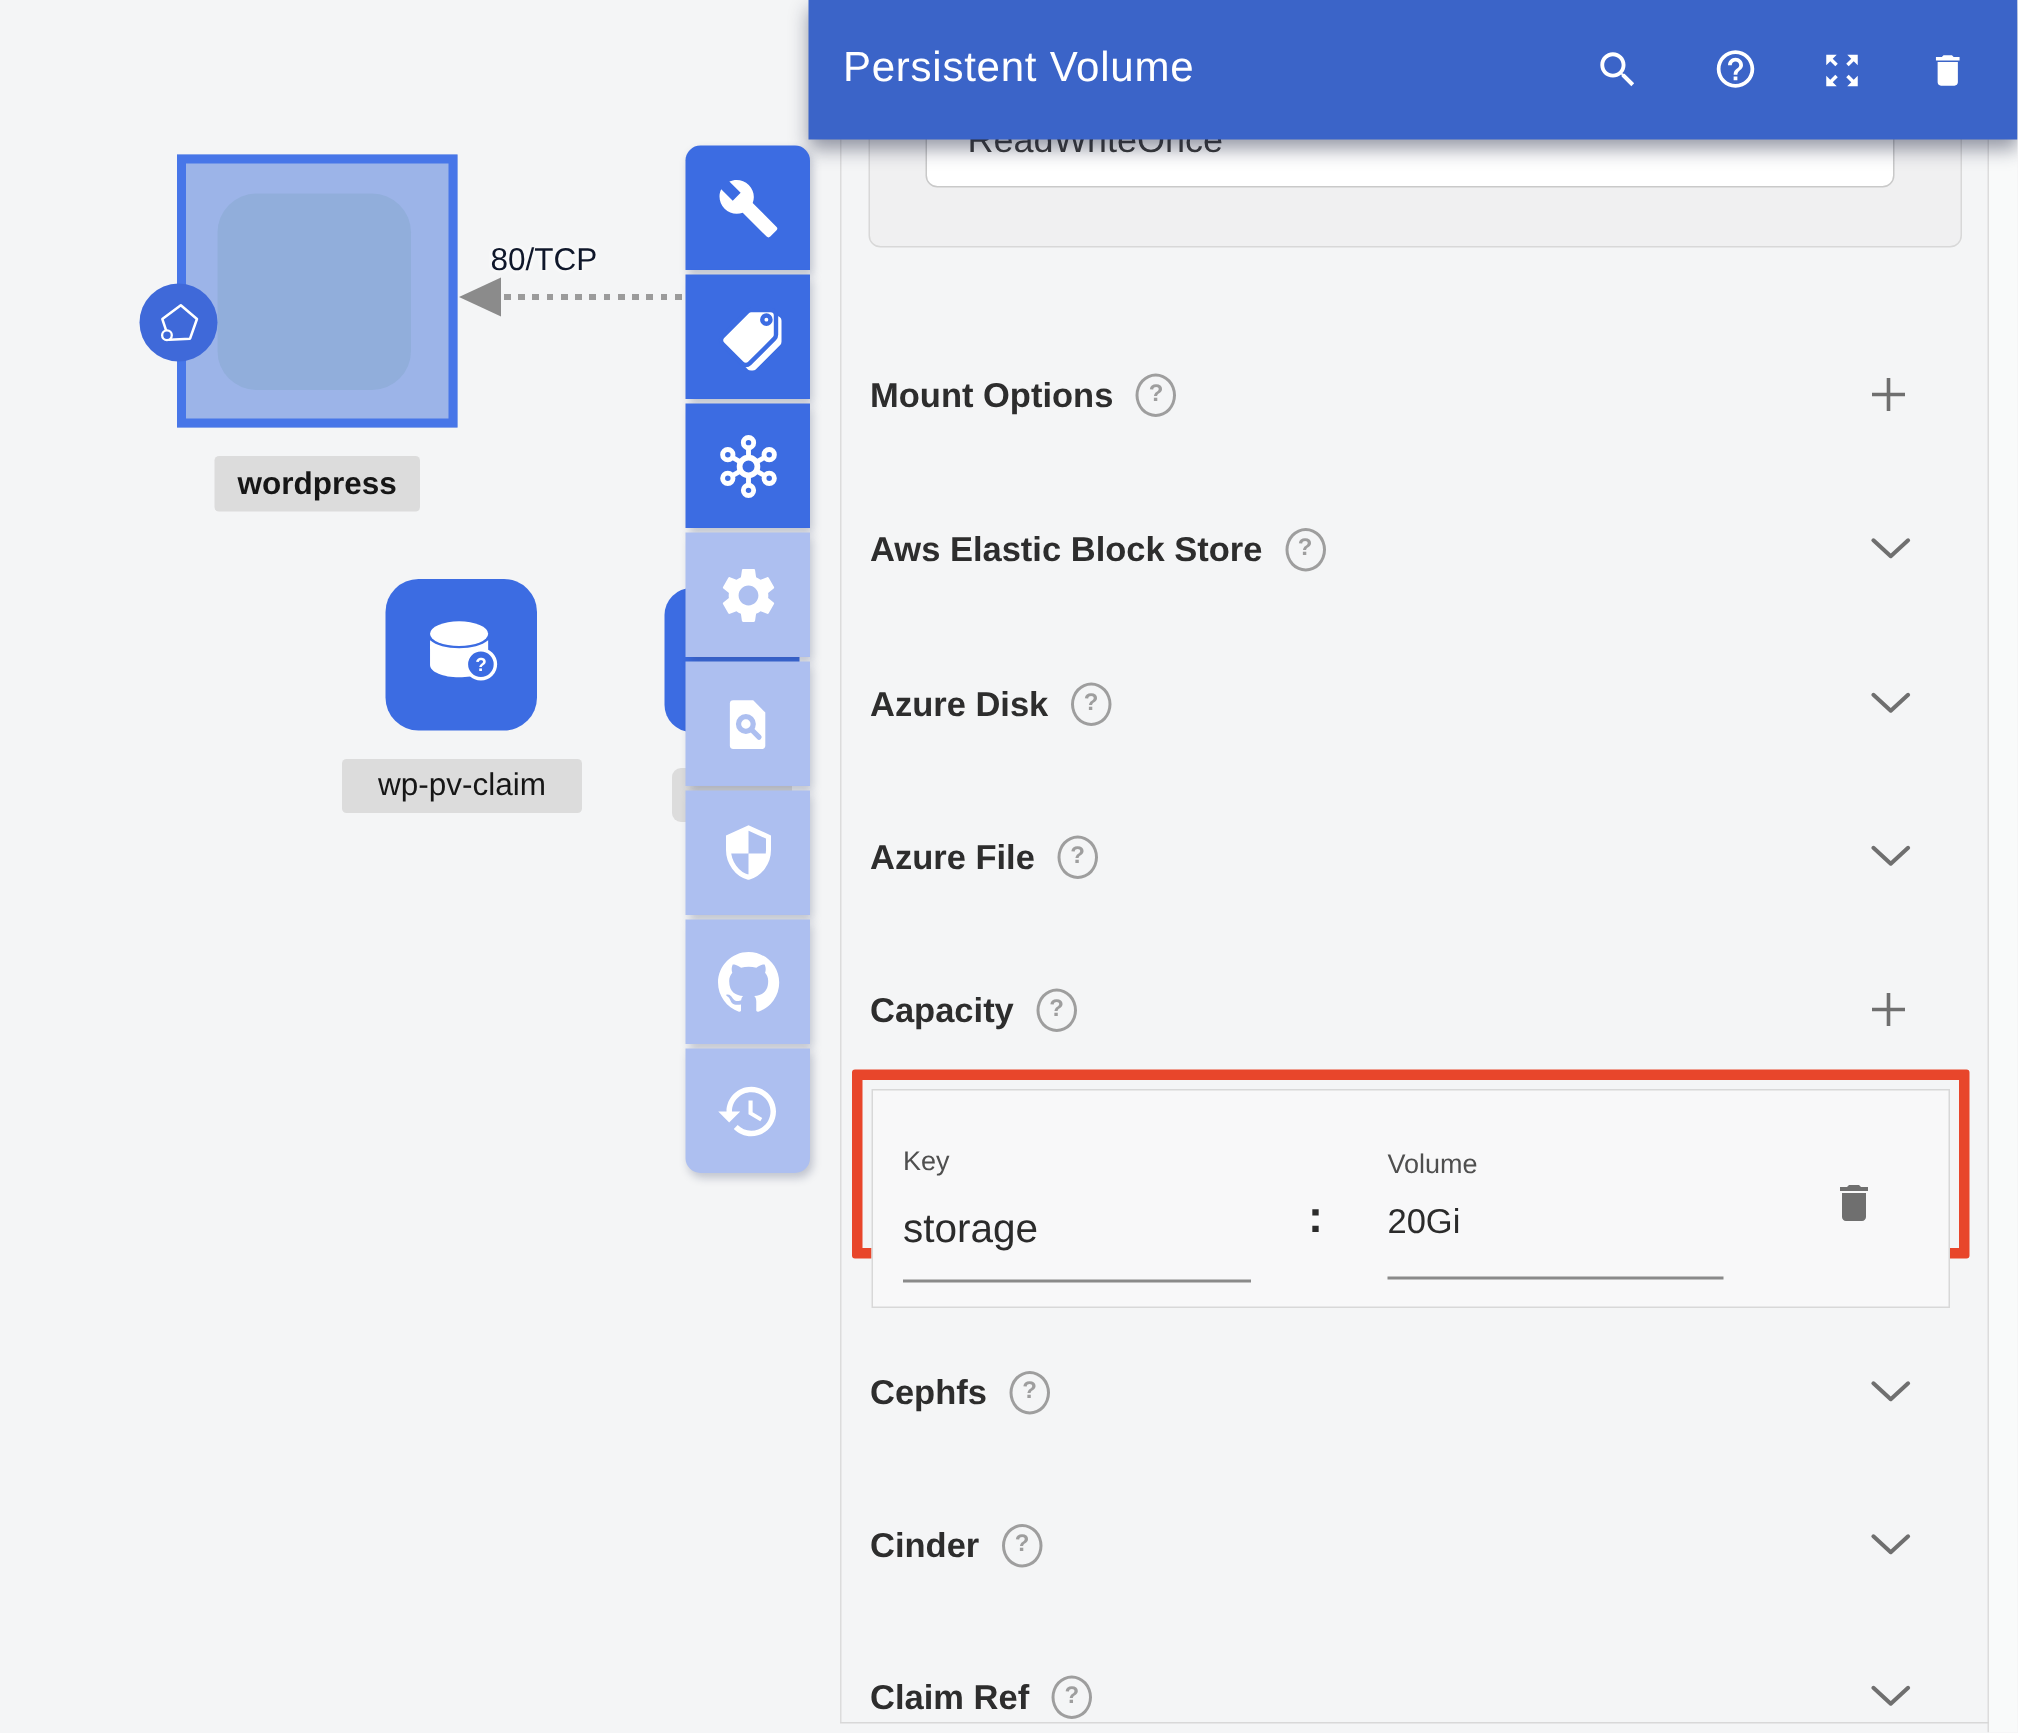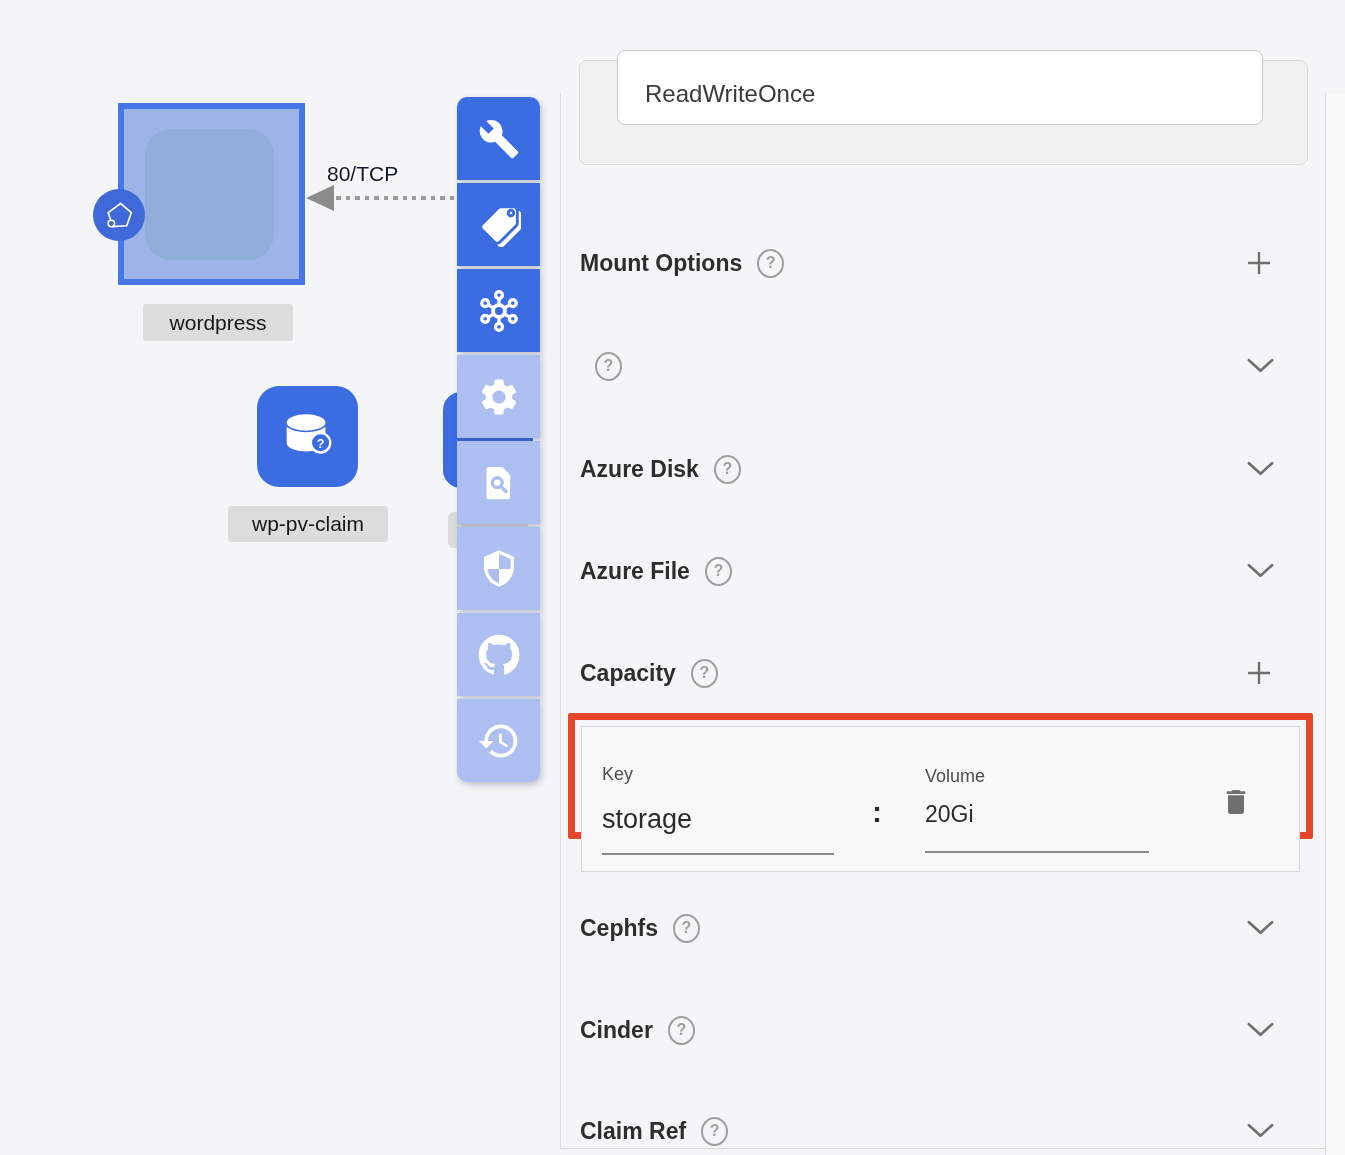--- a/index.html
+++ b/index.html
@@ -11,21 +11,21 @@
   }
   
   .node-wordpress { position:absolute; left:118px; top:103px; width:187px; height:182px;
     background:#9cb4e8; border:6px solid #4776e8; }
   .node-wordpress-inner { position:absolute; left:21px; top:20px; width:129px; height:131px;
     background:#91aedb; border-radius:26px; }
   .pod-badge { position:absolute; left:93px; top:189px; width:52px; height:52px; border-radius:50%;
     background:#3f69d9; display:flex; align-items:center; justify-content:center; }
   .chip { position:absolute; background:#dcdcdc; color:#161616; font-size:21px;
     display:flex; align-items:center; justify-content:center; border-radius:3px; }
-  .chip-wordpress { left:143px; top:304px; width:150px; height:37px; }
+  .chip-wordpress { left:143px; top:304px; width:137px; height:37px;font-weight:bold; }
   .chip-claim { left:228px; top:506px; width:160px; height:36px; }
   .edge-label { position:absolute; left:327px; top:162px; font-size:21px; color:#0f172a;
     text-shadow:0 0 4px #fff, 0 0 4px #fff; }
   .edge-line { position:absolute; left:336px; top:196px; width:204px; height:4px;
     background:repeating-linear-gradient(90deg,#9b9b9b 0 4.5px,transparent 4.5px 9.5px); }
   .edge-arrow { position:absolute; left:306px; top:185px; width:0; height:0;
     border-top:13px solid transparent; border-bottom:13px solid transparent;
     border-right:28px solid #8b8b8b; }
   .node-claim { position:absolute; left:257px; top:386px; width:101px; height:101px;
     border-radius:22px; background:#3c6ce2; display:flex; align-items:center; justify-content:center; }
@@ -203,20 +203,21 @@
     <span class="sec-label">Mount Options</span>
     <span class="help-badge">?</span>
     <span class="sec-action">
       <svg width="30" height="30" viewBox="0 0 30 30">
           <path d="M15 4v22M4 15h22" stroke="#6f6f6f" stroke-width="2.4" fill="none"></path>
         </svg>
     </span>
   </div>
 
   <div class="sec-row" style="top:345px">
+    <span class="sec-label">Aws Elastic Block Store</span>
     <span class="help-badge">?</span>
     <span class="sec-action">
       <svg width="27" height="16" viewBox="0 0 28 16">
           <polyline points="2,2 14,13 26,2" fill="none" stroke="#6f6f6f" stroke-width="2.8" stroke-linecap="round" stroke-linejoin="round"></polyline>
         </svg>
     </span>
   </div>
 
   <div class="sec-row" style="top:448px">
     <span class="sec-label">Azure Disk</span>
@@ -288,13 +289,36 @@
   <div class="sec-row" style="top:1110px">
     <span class="sec-label">Claim Ref</span>
     <span class="help-badge">?</span>
     <span class="sec-action">
       <svg width="27" height="16" viewBox="0 0 28 16">
           <polyline points="2,2 14,13 26,2" fill="none" stroke="#6f6f6f" stroke-width="2.8" stroke-linecap="round" stroke-linejoin="round"></polyline>
         </svg>
     </span>
   </div>
 
+  <div class="panel-header">
+    <div class="panel-title">Persistent Volume</div>
+    <div class="hicon hicon-search">
+      <svg width="31" height="31" viewBox="0 0 24 24">
+        <path fill="#ffffff" d="M15.5 14h-.79l-.28-.27C15.41 12.59 16 11.11 16 9.5 16 5.91 13.09 3 9.5 3S3 5.91 3 9.5 5.91 16 9.5 16c1.61 0 3.09-.59 4.23-1.57l.27.28v.79l5 4.99L20.49 19l-4.99-5zm-6 0C7.01 14 5 11.99 5 9.5S7.01 5 9.5 5 14 7.01 14 9.5 11.99 14 9.5 14z"></path>
+      </svg>
+    </div>
+    <div class="hicon hicon-help">
+      <svg width="30" height="30" viewBox="0 0 24 24">
+        <path fill="#ffffff" d="M11 18h2v-2h-2v2zm1-16C6.48 2 2 6.48 2 12s4.48 10 10 10 10-4.48 10-10S17.52 2 12 2zm0 18c-4.41 0-8-3.59-8-8s3.59-8 8-8 8 3.59 8 8-3.59 8-8 8zm0-14c-2.21 0-4 1.79-4 4h2c0-1.1.9-2 2-2s2 .9 2 2c0 2-3 1.75-3 5h2c0-2.25 3-2.5 3-5 0-2.21-1.79-4-4-4z"></path>
+      </svg>
+    </div>
+    <div class="hicon hicon-expand">
+      <svg width="28" height="28" viewBox="0 0 24 24">
+        <path fill="#ffffff" d="M15 3l2.3 2.3-2.89 2.87 1.42 1.42L18.7 6.7 21 9V3h-6zM3 9l2.3-2.3 2.87 2.89 1.42-1.42L6.7 5.3 9 3H3v6zm6 12l-2.3-2.3 2.89-2.87-1.42-1.42L5.3 17.3 3 15v6h6zm12-6l-2.3 2.3-2.87-2.89-1.42 1.42 2.89 2.87L15 21h6v-6z"></path>
+      </svg>
+    </div>
+    <div class="hicon hicon-trash">
+      <svg width="27" height="30" viewBox="0 0 24 24">
+        <path fill="#ffffff" d="M6 19c0 1.1.9 2 2 2h8c1.1 0 2-.9 2-2V7H6v12zM19 4h-3.5l-1-1h-5l-1 1H5v2h14V4z"></path>
+      </svg>
+    </div>
+  </div>
 </div>
 
 </body></html>

